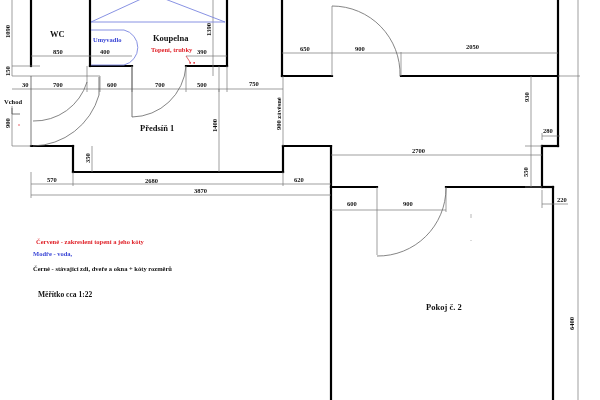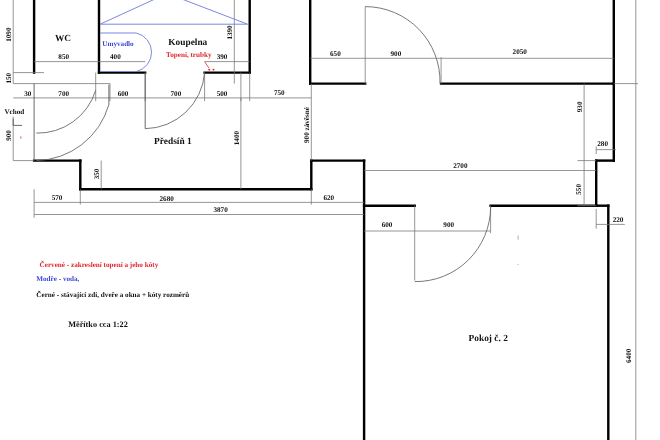--- a/index.html
+++ b/index.html
@@ -188,13 +188,13 @@
   <g>
     <line x1="471" y1="214" x2="471" y2="218" stroke="#999" stroke-width="0.7"></line>
     <line x1="471" y1="240" x2="471" y2="241" stroke="#999" stroke-width="0.7"></line>
     <line x1="19" y1="124" x2="19" y2="126" stroke="#e0242b" stroke-width="0.7"></line>
   </g>
 </svg>
 
 <div class="legend" style="left:36px; top:238px; color:#e0242b;">Červené - zakreslení topení a jeho kóty</div>
 <div class="legend" style="left:33px; top:250px; color:#3a46d6;">Modře - voda,</div>
 <div class="legend" style="left:33px; top:265px; color:#111;">Černé - stávající zdi, dveře a okna + kóty rozměrů</div>
-<div class="legend" style="left:38px; top:290px; color:#111; font-size:7.5px;margin-left:24px;">Měřítko cca 1:22</div>
+<div class="legend" style="left:38px; top:290px; color:#111; font-size:7.5px;">Měřítko cca 1:22</div>
 
 </body></html>

